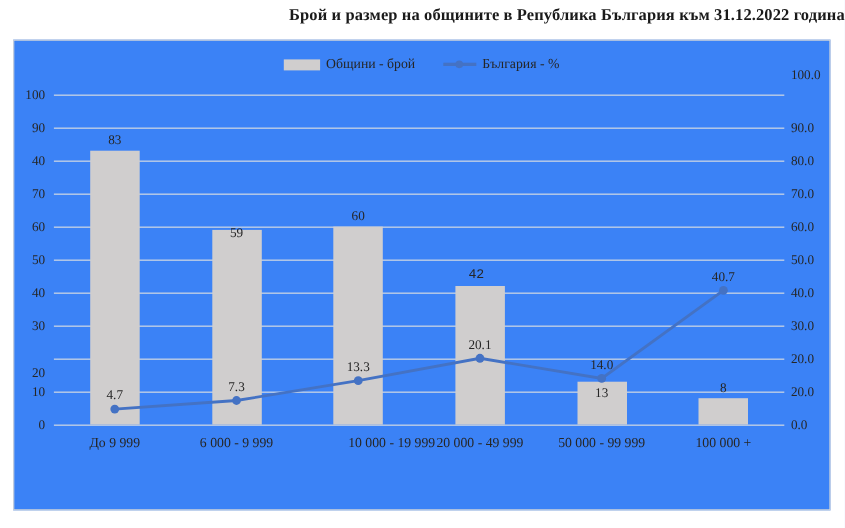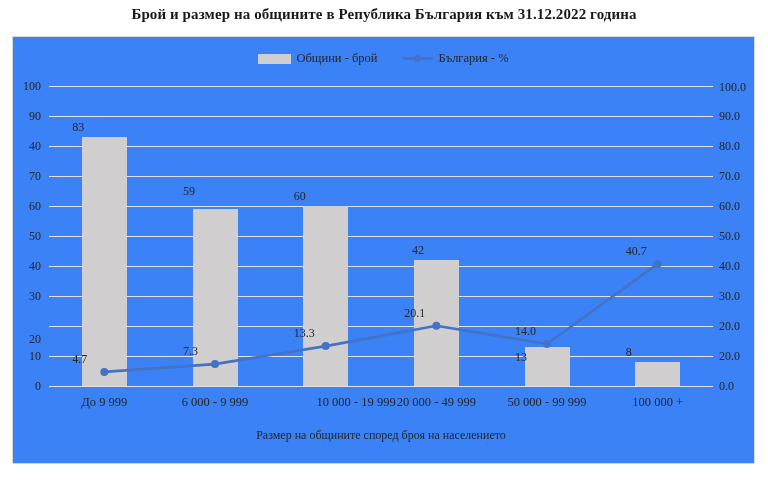--- a/index.html
+++ b/index.html
@@ -5,21 +5,21 @@
   html, body {
     margin: 0; padding: 0;
     width: 768px; height: 480px;
     background: #ffffff;
     font-family: "Liberation Serif", serif;
     overflow: hidden;
   }
   .page { position: relative; width: 768px; height: 480px; }
   .chart-title {
     position: absolute; left: 0; top: 6px; width: 768px;
-    text-align: center; font-size: 15px; font-weight: bold; color: #1a1a1a;
+    text-align: right; font-size: 15px; font-weight: bold; color: #1a1a1a;
     letter-spacing: 0.1px;
   }
   .chart-box {
     position: absolute; left: 12px; top: 36px;
     width: 743px; height: 428px;
     border: 1px solid #d9d9d9; background: #3b82f6;
     box-sizing: border-box;
   }
   .legend {
     position: absolute; left: 0; top: 14px; width: 100%;
@@ -33,21 +33,21 @@
   }
   .legend-swatch-line .legend-line { position: absolute; left: 0; top: 2px; width: 30px; height: 3px; background: #4472c4; }
   .legend-swatch-line .legend-dot {
     position: absolute; left: 11px; top: 0; width: 7px; height: 7px;
     border-radius: 50%; background: #4472c4;
   }
   .plot { position: absolute; left: 36px; top: 49px; width: 664px; height: 300px; }
   .gridline { position: absolute; left: 0; width: 664px; height: 1px; background: #e2e2e2; }
   .bar { position: absolute; background: #d0cece; }
   .bar-label, .line-label {
-    position: absolute; width: 64px; 
+    position: absolute; width: 64px; text-align: center;
     font-size: 12px; color: #262626;
   }
   .tick-label {
     position: absolute; font-size: 12px; color: #262626; height: 14px; line-height: 14px;
   }
   .tick-left { left: 0; width: 28px; text-align: right; }
   .tick-right { left: 706px; width: 38px; text-align: left; }
   .cat-label {
     position: absolute; top: 357px; text-align: center;
     font-size: 12.5px; color: #262626; height: 16px; line-height: 16px;
@@ -87,25 +87,25 @@
         <div class="gridline" style="top: 179.5px;"></div>
         <div class="gridline" style="top: 149.5px;"></div>
         <div class="gridline" style="top: 119.5px;"></div>
         <div class="gridline" style="top: 89.5px;"></div>
         <div class="gridline" style="top: 59.5px;"></div>
         <div class="gridline" style="top: 29.5px;"></div>
         <div class="gridline" style="top: -0.5px;"></div>
         <div class="bar" style="left: 32.8333px; top: 51px; width: 45px; height: 249px; background: rgb(208, 206, 206);"></div>
         <div class="bar-label" style="left: 23.3333px; top: 34px;">83</div>
         <div class="bar" style="left: 143.5px; top: 123px; width: 45px; height: 177px; background: rgb(208, 206, 206);"></div>
-        <div class="bar-label" style="left: 134px; top: 98px;">59</div>
+        <div class="bar-label" style="left: 134px; top: 118px;">59</div>
         <div class="bar" style="left: 254.167px; top: 120px; width: 45px; height: 180px; background: rgb(208, 206, 206);"></div>
         <div class="bar-label" style="left: 244.667px; top: 103px;">60</div>
         <div class="bar" style="left: 364.833px; top: 174px; width: 45px; height: 126px; background: rgb(208, 206, 206);"></div>
-        <div class="bar-label" style="left: 363px; top: 157px;">42</div>
+        <div class="bar-label" style="left: 352px; top: 157px; font-family: Liberation Mono, monospace;">42</div>
         <div class="bar" style="left: 475.5px; top: 261px; width: 45px; height: 39px; background: rgb(208, 206, 206);"></div>
         <div class="bar-label" style="left: 466px; top: 264px;">13</div>
         <div class="bar" style="left: 586.167px; top: 276px; width: 45px; height: 24px; background: rgb(208, 206, 206);"></div>
         <div class="bar-label" style="left: 576.667px; top: 259px;">8</div>
         <svg class="line-layer" width="664" height="300">
           <polyline points="55.333333333333336,285.9 166,278.1 276.6666666666667,260.1 387.33333333333337,239.70000000000002 498,258 608.6666666666667,177.89999999999998" fill="none" stroke="#4472c4" stroke-width="2.6"></polyline>
           <circle cx="55.333333333333336" cy="285.9" r="4" fill="#4472c4"></circle>
           <circle cx="166" cy="278.1" r="4" fill="#4472c4"></circle>
           <circle cx="276.6666666666667" cy="260.1" r="4" fill="#4472c4"></circle>
           <circle cx="387.33333333333337" cy="239.70000000000002" r="4" fill="#4472c4"></circle>
@@ -136,25 +136,24 @@
         <div class="tick-label tick-right" style="top: 342px;">0.0</div>
         <div class="tick-label tick-right" style="top: 312px;">20.0</div>
         <div class="tick-label tick-right" style="top: 282px;">20.0</div>
         <div class="tick-label tick-right" style="top: 252px;">30.0</div>
         <div class="tick-label tick-right" style="top: 222px;">40.0</div>
         <div class="tick-label tick-right" style="top: 192px;">50.0</div>
         <div class="tick-label tick-right" style="top: 162px;">60.0</div>
         <div class="tick-label tick-right" style="top: 132px;">70.0</div>
         <div class="tick-label tick-right" style="top: 102px;">80.0</div>
         <div class="tick-label tick-right" style="top: 72px;">90.0</div>
-        <div class="tick-label tick-right" style="top: 43px;">100.0</div>
+        <div class="tick-label tick-right" style="top: 24px;">100.0</div>
       </div>
     <div id="x-axis">
         <div class="cat-label" style="left: 21.3333px; width: 140px;">До 9 999</div>
         <div class="cat-label" style="left: 132px; width: 140px;">6 000 - 9 999</div>
         <div class="cat-label" style="left: 242.667px; width: 140px; text-align: right;">10 000 - 19 999</div>
         <div class="cat-label" style="left: 353.333px; width: 140px;">20 000 - 49 999</div>
         <div class="cat-label" style="left: 464px; width: 140px;">50 000 - 99 999</div>
         <div class="cat-label" style="left: 574.667px; width: 140px;">100 000 +</div>
       </div>
-    <div class="axis-title">Размер на общините според броя на населението</div>
   </div>
 </div>
 
 </body></html>

